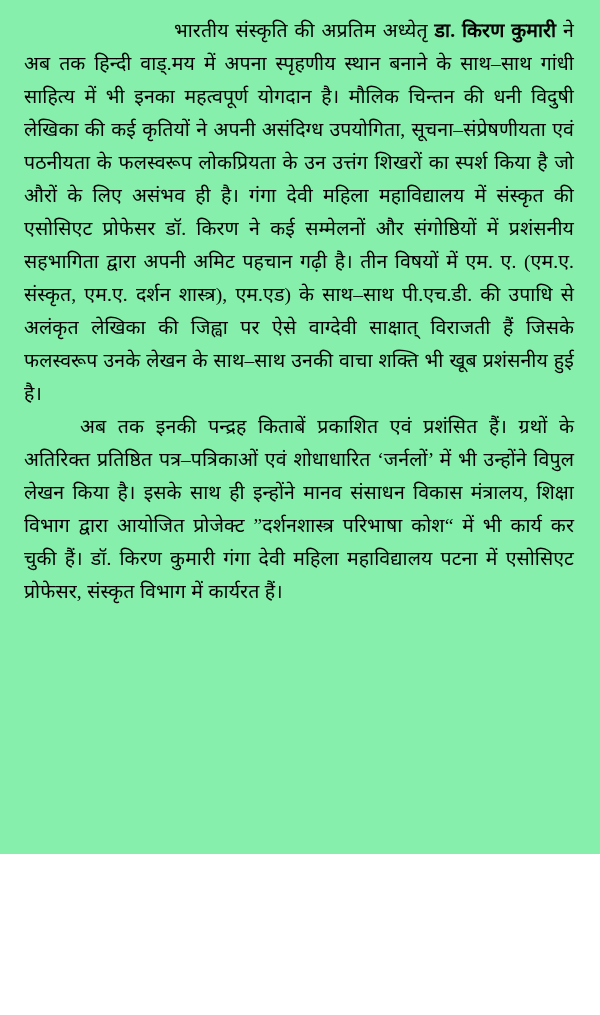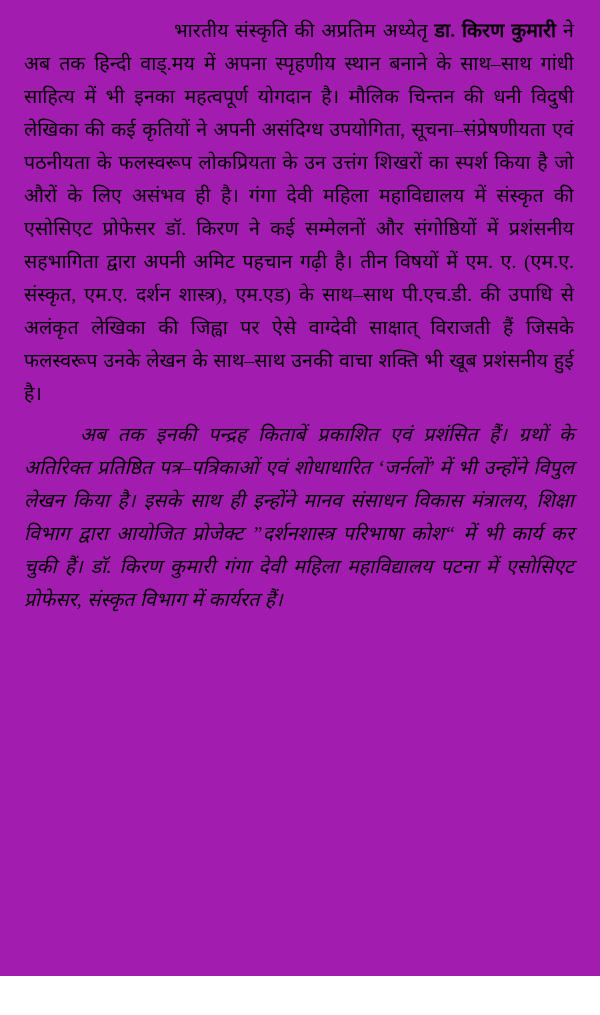--- a/index.html
+++ b/index.html
@@ -10,40 +10,39 @@
   body {
     width: 600px;
     height: 1015px;
     font-family: "Liberation Serif", "DejaVu Serif", serif;
     color: #000000;
     overflow: hidden;
   }
   .page {
     position: relative;
     width: 600px;
-    height: 976px;
+    height: 854px;
     box-sizing: border-box;
     padding: 14px 26px 10px 24px;
-    background: #a21caf;
+    background: #86efac;
   }
   .text-column {
     width: 100%;
   }
   p.para {
     margin: 0 0 0 0;
     font-size: 19.5px;
     line-height: 33px;
     text-align: justify;
     text-justify: inter-word;
     letter-spacing: 0.1px;
     word-spacing: 0.5px;
   }
   p.para + p.para {
-    margin-top: 8px;
-    font-style: italic;
+    margin-top: 0;
   }
   .indent-big {
     display: inline-block;
     width: 150px;
   }
   .indent-small {
     display: inline-block;
     width: 56px;
   }
   .bold {

